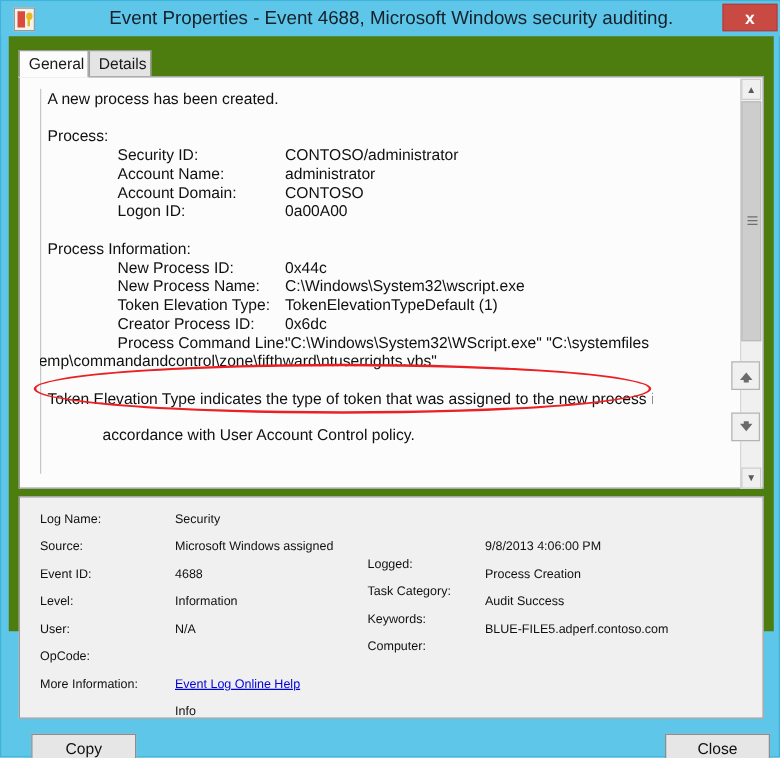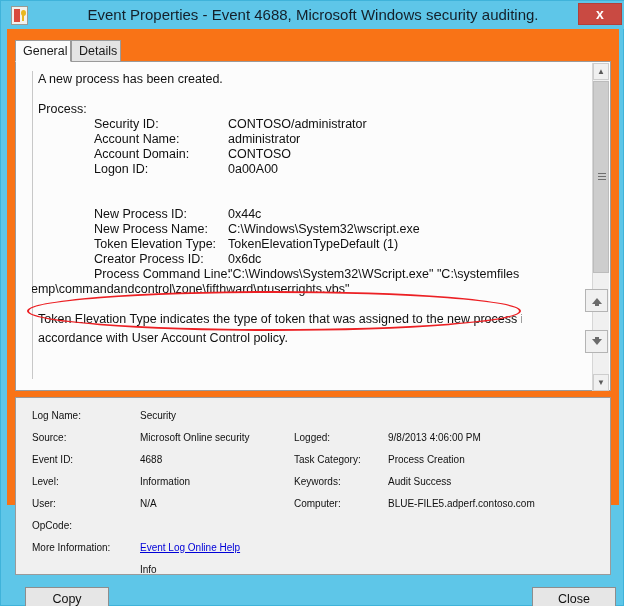--- a/index.html
+++ b/index.html
@@ -91,21 +91,21 @@
     color: #ffffff;
     font-family: "Liberation Sans", sans-serif;
   }
 
   
   #dialog-body {
     position: absolute;
     left: 6px; top: 28px;
     width: 612px;
     height: 476px;
-    background: #f97316;
+    background: #4d7c0f;
     box-sizing: border-box;
   }
 
   
   #tabstrip {
     position: absolute;
     left: 8px; top: 11px;
     width: 596px;
     height: 22px;
   }
@@ -275,21 +275,21 @@
     box-sizing: border-box;
   }
   .dtext {
     position: absolute;
     font-size: 10px;
     color: #101010;
     white-space: nowrap;
   }
   .dlabel-l { left: 16px; }
   .dvalue-l { left: 124px; }
-  .dlabel-r { left: 278px; }
+  .dlabel-r { left: 278px; margin-top: 14px; }
   .dvalue-r { left: 372px; }
   #more-info-link {
     position: absolute;
     left: 124px;
     font-size: 10px;
     color: #0000d8;
     text-decoration: underline;
     cursor: pointer;
     white-space: nowrap;
   }
@@ -349,39 +349,40 @@
 
         <span class="evtext lbl-col" style="top:60px;">Account Name:</span>
         <span class="evtext val-col" style="top:60px;">administrator</span>
 
         <span class="evtext lbl-col" style="top:75px;">Account Domain:</span>
         <span class="evtext val-col" style="top:75px;">CONTOSO</span>
 
         <span class="evtext lbl-col" style="top:90px;">Logon ID:</span>
         <span class="evtext val-col" style="top:90px;">0a00A00</span>
 
+        <span class="evtext sec-col" style="top:120px;">Process Information:</span>
 
         <span class="evtext lbl-col" style="top:135px;">New Process ID:</span>
         <span class="evtext val-col" style="top:135px;">0x44c</span>
 
         <span class="evtext lbl-col" style="top:150px;">New Process Name:</span>
         <span class="evtext val-col" style="top:150px;">C:\Windows\System32\wscript.exe</span>
 
         <span class="evtext lbl-col" style="top:165px;">Token Elevation Type:</span>
         <span class="evtext val-col" style="top:165px;">TokenElevationTypeDefault (1)</span>
 
         <span class="evtext lbl-col" style="top:180px;">Creator Process ID:</span>
         <span class="evtext val-col" style="top:180px;">0x6dc</span>
 
         <span class="evtext lbl-col" style="top:195px;">Process Command Line:</span>
         <span class="evtext val-col" style="top:195px;">"C:\Windows\System32\WScript.exe" "C:\systemfiles</span>
         <span class="evtext" style="left:-8px; top:210px;">\temp\commandandcontrol\zone\fifthward\ntuserrights.vbs"</span>
 
         <span class="evtext sec-col" style="top:240px;">Token Elevation Type indicates the type of token that was assigned to the new process in</span>
-        <span class="evtext sec-col" style="top:259px;">accordance with User Account Control policy.</span>
+        <span class="evtext sec-col" style="top:269px;margin-left:44px;">accordance with User Account Control policy.</span>
       </div>
 
       <div id="desc-scrollbar">
         <div class="sb-btn" id="sb-up">▲</div>
         <div id="sb-thumb">
           <div id="sb-grip">
               <i></i>
               <i></i>
               <i></i>
             </div>
@@ -399,21 +400,21 @@
     <div class="nav-btn" id="nav-down">
       <span class="nav-arrow"></span>
       <span class="nav-stem"></span>
     </div>
 
     <div id="detail-panel">
       <span class="dtext dlabel-l" style="top:12px;">Log Name:</span>
       <span class="dtext dvalue-l" style="top:12px;">Security</span>
 
       <span class="dtext dlabel-l" style="top:34px;">Source:</span>
-      <span class="dtext dvalue-l" style="top:34px;">Microsoft Online security</span>
+      <span class="dtext dvalue-l" style="top:34px;">Microsoft Windows assigned</span>
       <span class="dtext dlabel-r" style="top:34px;">Logged:</span>
       <span class="dtext dvalue-r" style="top:34px;">9/8/2013 4:06:00 PM</span>
 
       <span class="dtext dlabel-l" style="top:56px;">Event ID:</span>
       <span class="dtext dvalue-l" style="top:56px;">4688</span>
       <span class="dtext dlabel-r" style="top:56px;">Task Category:</span>
       <span class="dtext dvalue-r" style="top:56px;">Process Creation</span>
 
       <span class="dtext dlabel-l" style="top:78px;">Level:</span>
       <span class="dtext dvalue-l" style="top:78px;">Information</span>

